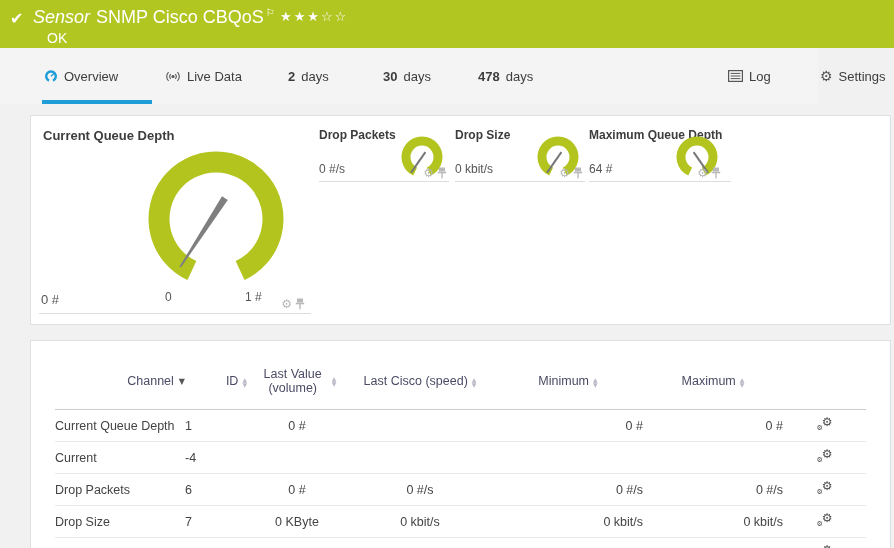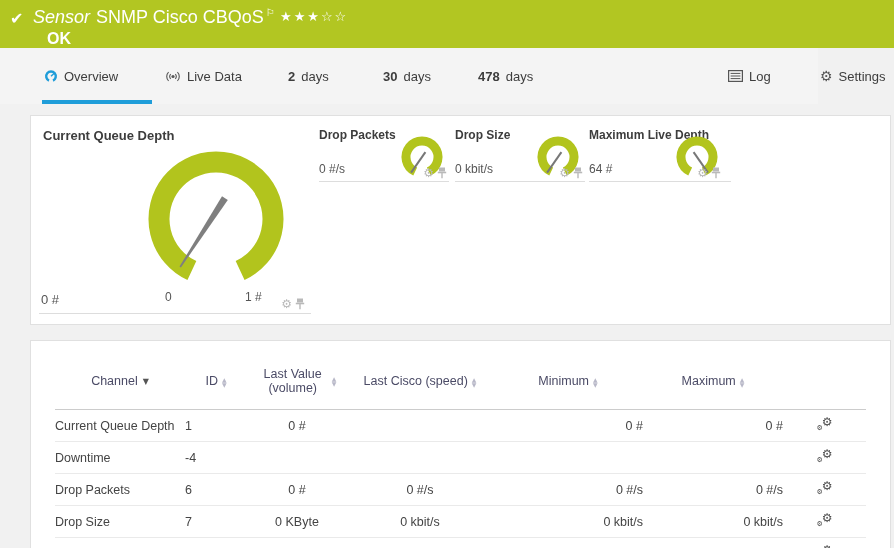--- a/index.html
+++ b/index.html
@@ -16,21 +16,21 @@
     position: relative;
     width: 894px; height: 48px;
     background: #b2c622;
     color: #ffffff;
   }
   .statusbar .check { position: absolute; left: 10px; top: 9px; font-size: 16px; font-weight: bold; }
   .statusbar .titleline { position: absolute; left: 33px; top: 7px; font-size: 18px; white-space: nowrap; }
   .statusbar .kind { font-style: italic; margin-right: 6px; }
   .statusbar .flag { font-size: 10px; vertical-align: super; margin-left: 2px; }
   .statusbar .stars { position: absolute; left: 280px; top: 9px; font-size: 13px; letter-spacing: 2px; }
-  .statusbar .okstate { position: absolute; left: 47px; top: 30px; font-size: 16px; font-weight: bold; }
+  .statusbar .okstate { position: absolute; left: 47px; top: 30px; font-size: 14px; font-weight: normal; }
 
   
   .tabbar { position: relative; width: 818px; height: 56px; background: #f4f4f4; }
   .tab {
     position: absolute; top: 0; height: 56px;
     display: flex; align-items: center; gap: 6px;
     font-size: 13px; color: #3d3d3d; cursor: pointer; white-space: nowrap;
   }
   .tab .num { font-weight: bold; }
   .tab-underline { position: absolute; left: 42px; bottom: 0; width: 110px; height: 4px; background: #1f9dd9; }
@@ -77,21 +77,21 @@
   table.channels col.c-vol     { width: 100px; }
   table.channels col.c-speed   { width: 146px; }
   table.channels col.c-min     { width: 150px; }
   table.channels col.c-max     { width: 140px; }
   table.channels col.c-ico     { width: 83px; }
   table.channels th {
     font-size: 12.5px; font-weight: normal; color: #4b4b66;
     padding: 14px 0 14px 0; border-bottom: 1px solid #cccccc;
     vertical-align: middle; cursor: pointer;
   }
-  th.al { text-align: center; } th.ac { text-align: center; }
+  th.al { text-align: right; } th.ac { text-align: center; }
   .hwrap { display: inline-block; width: 70px; text-align: center; vertical-align: middle; }
   .sort { display: inline-flex; flex-direction: column; vertical-align: middle; margin-left: 4px; color: #b8b8c8; }
   .sort span { font-size: 6px; line-height: 5px; }
   .sortdesc { font-size: 8px; color: #555; margin-left: 5px; vertical-align: middle; }
   table.channels td {
     font-size: 12.5px; color: #444444;
     padding: 7px 0; border-top: 1px solid #eaeaea;
     white-space: nowrap; overflow: hidden;
   }
   table.channels tbody tr:first-child td { border-top: none; }
@@ -219,21 +219,21 @@
       <span class="gear-sm sym">⚙</span>
       <svg width="10" height="12" viewBox="0 0 10 12">
         <rect x="2" y="0.5" width="6" height="4" fill="#b9b9b9"></rect>
         <line x1="0.8" y1="5.5" x2="9.2" y2="5.5" stroke="#b9b9b9" stroke-width="1.6"></line>
         <line x1="5" y1="6" x2="5" y2="11.2" stroke="#b9b9b9" stroke-width="1.4"></line>
       </svg>
     </span>
   </div>
 
   <div class="minigauge mg2">
-    <div class="gtitle">Maximum Live Depth</div>
+    <div class="gtitle">Maximum Queue Depth</div>
     <svg class="dial" width="52" height="52" viewBox="0 0 52 52">
       <path d="M19.2,39.5 A16,16 0 1 1 32.8,39.5" fill="none" stroke="#b2c41d" stroke-width="9"></path>
       <line x1="22.6" y1="20.1" x2="36.9" y2="40.6" stroke="#777" stroke-width="2"></line>
     </svg>
     <span class="mvalue">64 #</span>
     <span class="panel-icons">
       <span class="gear-sm sym">⚙</span>
       <svg width="10" height="12" viewBox="0 0 10 12">
         <rect x="2" y="0.5" width="6" height="4" fill="#b9b9b9"></rect>
         <line x1="0.8" y1="5.5" x2="9.2" y2="5.5" stroke="#b9b9b9" stroke-width="1.6"></line>
@@ -284,21 +284,21 @@
       <tr>
         <td class="t-channel">Current Queue Depth</td>
         <td class="t-id">1</td>
         <td class="t-vol">0 #</td>
         <td class="t-speed"></td>
         <td class="t-min">0 #</td>
         <td class="t-max">0 #</td>
         <td class="t-ico"><span class="chset sym"><span class="g1">⚙</span><span class="g2">⚙</span></span></td>
       </tr>
       <tr>
-        <td class="t-channel">Downtime</td>
+        <td class="t-channel">Current</td>
         <td class="t-id">-4</td>
         <td class="t-vol"></td>
         <td class="t-speed"></td>
         <td class="t-min"></td>
         <td class="t-max"></td>
         <td class="t-ico"><span class="chset sym"><span class="g1">⚙</span><span class="g2">⚙</span></span></td>
       </tr>
       <tr>
         <td class="t-channel">Drop Packets</td>
         <td class="t-id">6</td>

